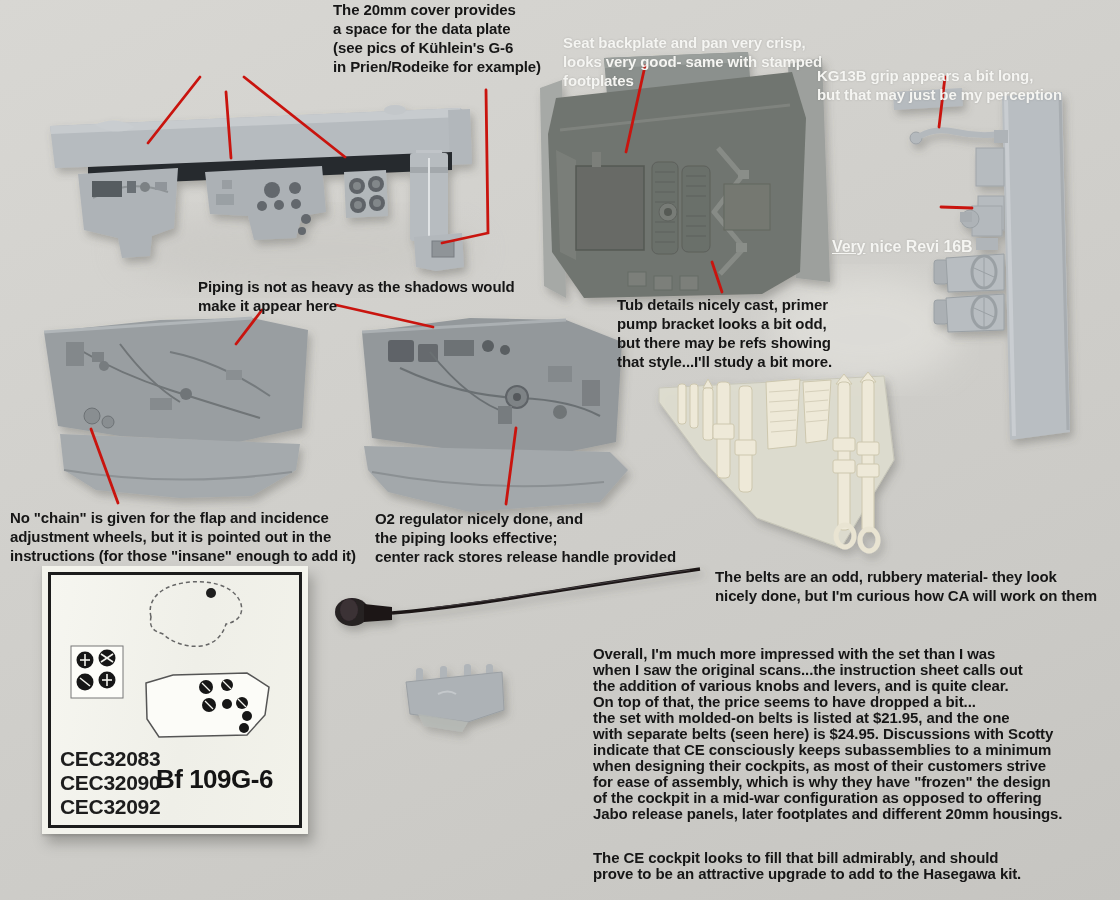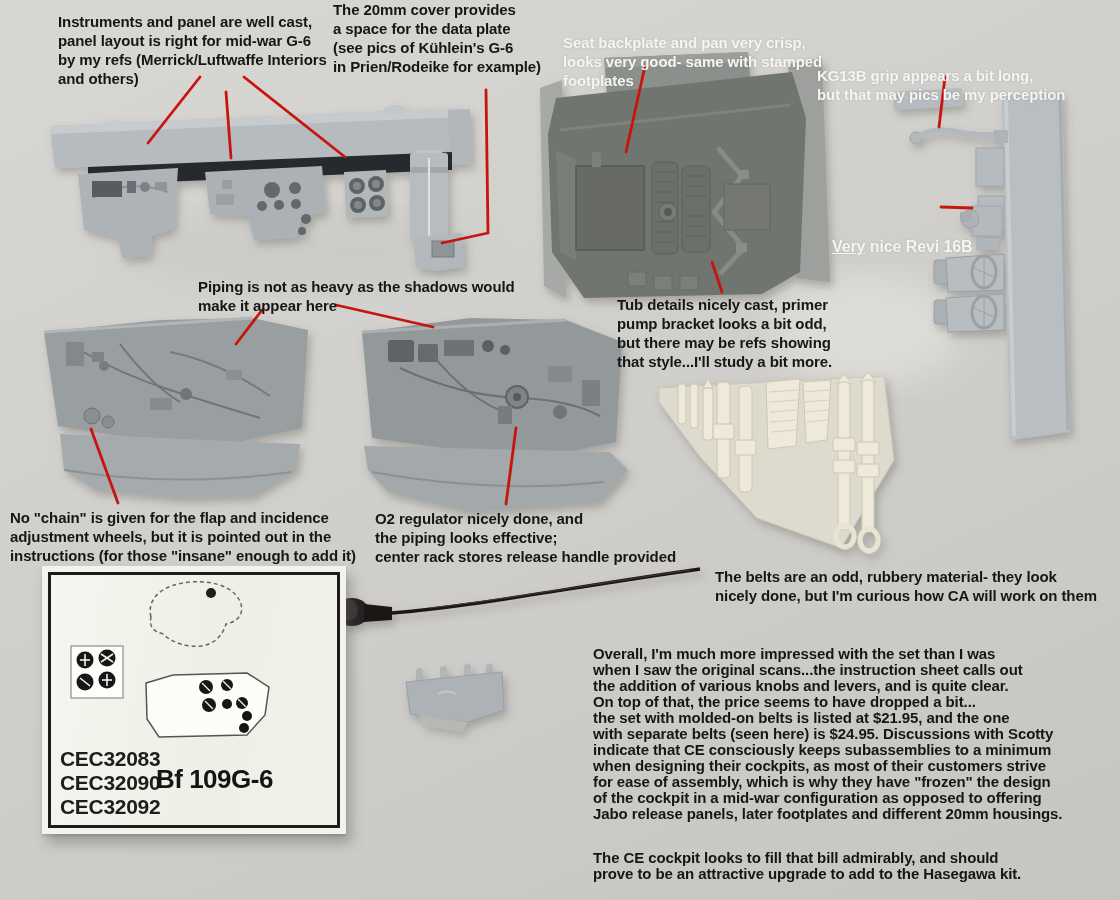--- a/index.html
+++ b/index.html
@@ -16,21 +16,20 @@
   }
   .note.white{color:var(--note-white,#f5f5f2);text-shadow:0 0 2px rgba(110,110,105,.35);margin-top:25px;}
   .note.para{line-height:16px;}
   .u{text-decoration:underline;}
   .leader{stroke:var(--leader-red,#c9140e);stroke-width:2.8;fill:none;stroke-linecap:round;}
   
   .card{
     position:absolute;z-index:2;left:42px;top:566px;width:266px;height:268px;
     background:var(--card-bg,#f3f3ec);
     box-shadow:5px 9px 12px rgba(85,85,80,.4), 0 2px 2px rgba(120,120,115,.3);
-    padding-left:38px;
   }
   .card-frame{
     position:absolute;left:6px;top:6px;right:6px;bottom:6px;
     border:3px solid #1c1c1c;background:linear-gradient(100deg,#f6f6f0 0%,#efefe8 55%,#f2f2ea 100%);
   }
   .card-frame svg{position:absolute;left:0;top:0;}
   .cec{
     position:absolute;left:9px;font-weight:bold;font-size:21px;line-height:24px;
     color:#1d1d1d;letter-spacing:-0.3px;
   }
@@ -318,36 +317,32 @@
             <line x1="187" y1="124" x2="195" y2="132"></line>
         </g>
       </svg>
       <div class="cec" style="top:172px">CEC32083</div>
       <div class="cec" style="top:196px">CEC32090</div>
       <div class="cec" style="top:220px">CEC32092</div>
       <div class="kitname">Bf 109G-6</div>
     </div>
   </div>
 
-  <div class="note" style="left:58px;top:12px;width:285px">Instruments and panel are well cast,
-panel layout is right for mid-war G-6
-by my refs (Merrick/Luftwaffe Interiors
-and others)</div>
 
   <div class="note" style="left:333px;top:0;width:235px">The 20mm cover provides
 a space for the data plate
 (see pics of Kühlein's G-6
 in Prien/Rodeike for example)</div>
 
   <div class="note white" style="left:563px;top:8px;width:285px">Seat backplate and pan very crisp,
 looks very good- same with stamped
 footplates</div>
 
   <div class="note white" style="left:817px;top:41px;width:300px">KG13B grip appears a bit long,
-but that may pics be my perception</div>
+but that may just be my perception</div>
 
   <div class="note white" style="left:832px;top:212px;width:200px;font-size:16px;white-space:normal"><span class="u">Very</span><span> nice Revi 16B</span></div>
 
   <div class="note" style="left:198px;top:277px;width:335px">Piping is not as heavy as the shadows would
 make it appear here</div>
 
   <div class="note" style="left:617px;top:295px;width:265px">Tub details nicely cast, primer
 pump bracket looks a bit odd,
 but there may be refs showing
 that style...I'll study a bit more.</div>

